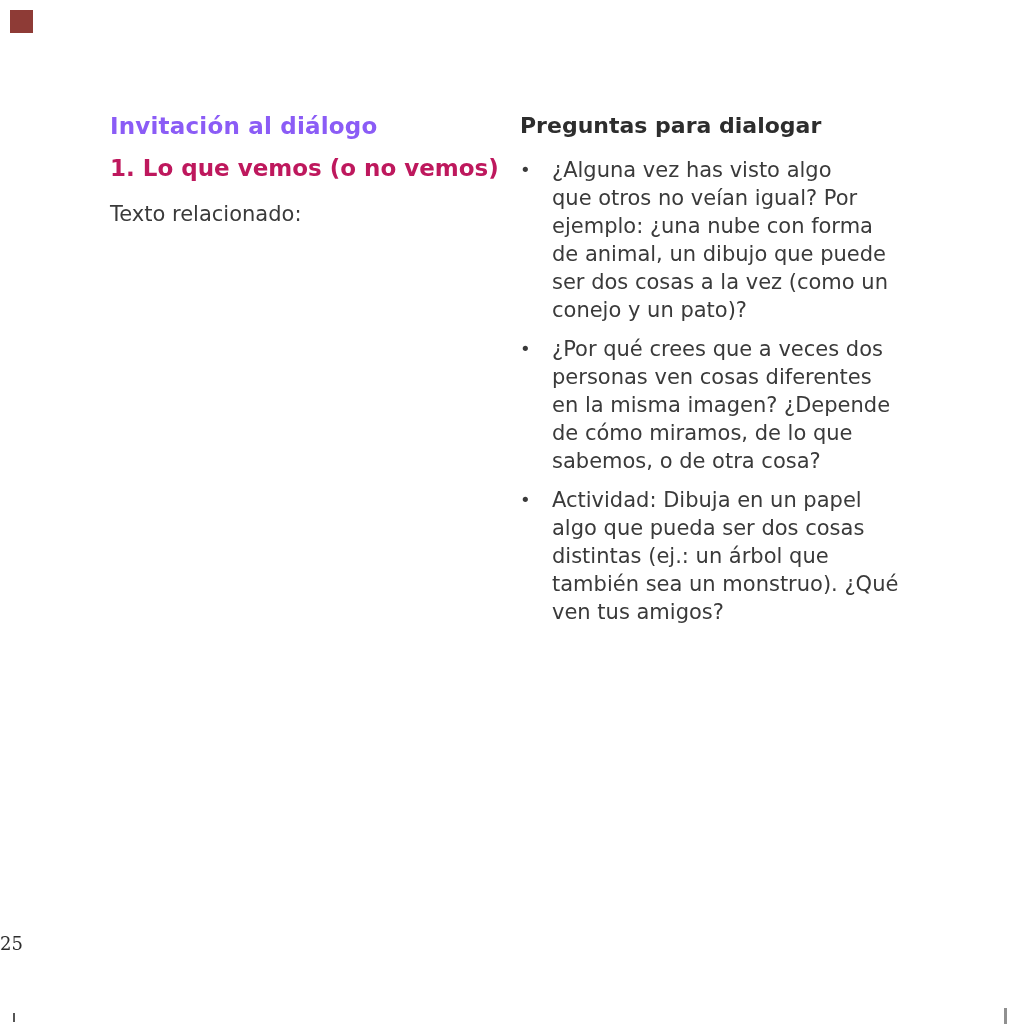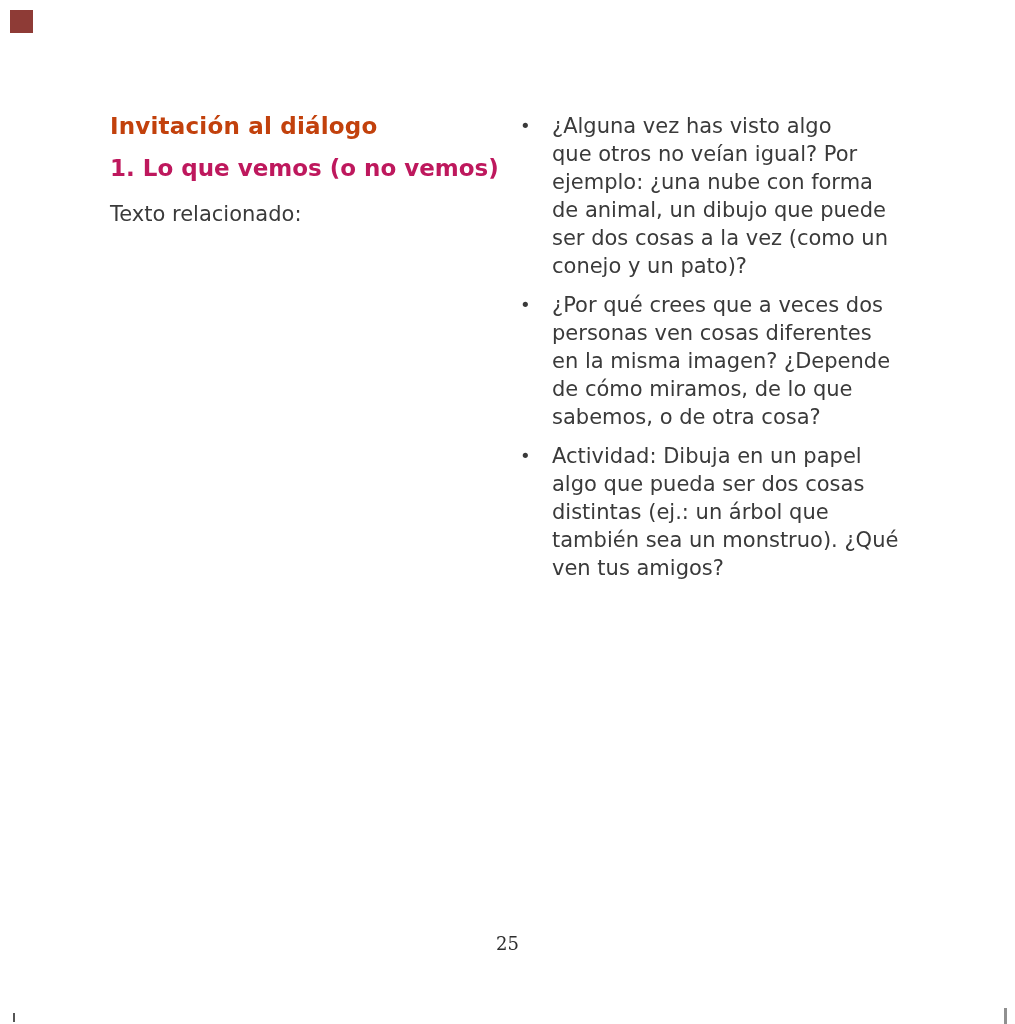--- a/index.html
+++ b/index.html
@@ -32,21 +32,21 @@
   .col-right {
     position: absolute;
     left: 520px;
     top: 112px;
     width: 450px;
   }
   .section-heading {
     margin: 0 0 14px 0;
     font-size: 23px;
     font-weight: bold;
-    color: #c2410c;
+    color: #8b5cf6;
     line-height: 28px;
     letter-spacing: 0.2px;
   }
   .article-title {
     margin: 0 0 18px 0;
     font-size: 23px;
     font-weight: bold;
     color: #be185d;
     line-height: 28px;
   }
@@ -98,21 +98,21 @@
     font-size: 21px;
     color: #3a3a3a;
     line-height: 28px;
     white-space: pre-line;
   }
   .page-number {
     position: absolute;
     left: 0;
     right: 0;
     top: 933px;
-    text-align: center;
+    text-align: left;
     font-family: "DejaVu Serif", serif;
     font-size: 18px;
     color: #2d2d2d;
   }
   .mark-bl {
     position: absolute;
     left: 13px;
     top: 1013px;
     width: 2px;
     height: 9px;
@@ -134,20 +134,21 @@
 
   <div class="corner-square"></div>
 
   <div class="col-left">
     <h2 class="section-heading">Invitación al diálogo</h2>
     <h3 class="article-title">1. Lo que vemos (o no vemos)</h3>
     <p class="related-label">Texto relacionado:</p>
   </div>
 
   <div class="col-right">
+    <h3 class="right-heading">Preguntas para dialogar</h3>
     <ul class="bullets">
       <li>
         <span class="bullet-marker">•</span>
         <span class="bullet-text">¿Alguna vez has visto algo
 que otros no veían igual? Por
 ejemplo: ¿una nube con forma
 de animal, un dibujo que puede
 ser dos cosas a la vez (como un
 conejo y un pato)?</span>
       </li>

